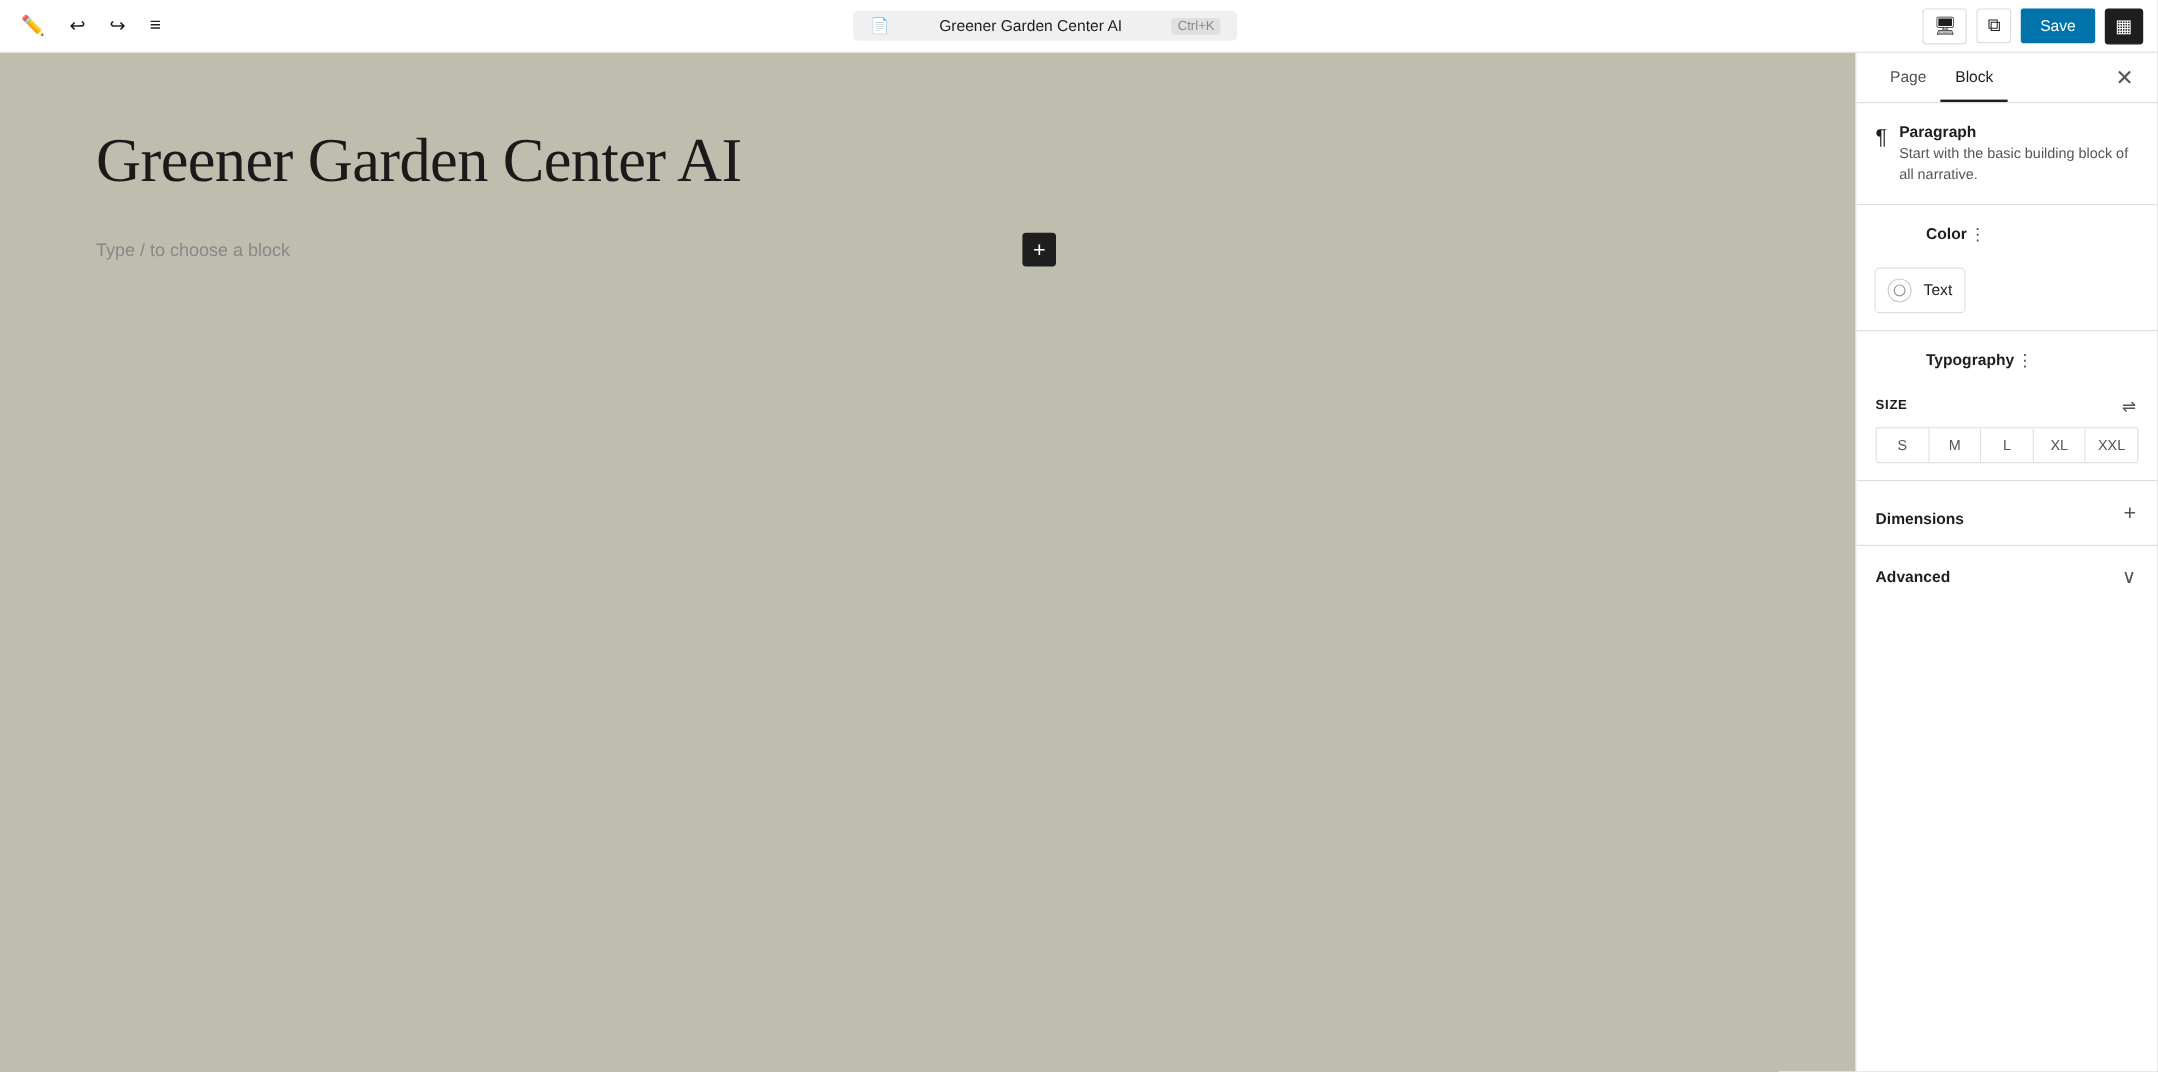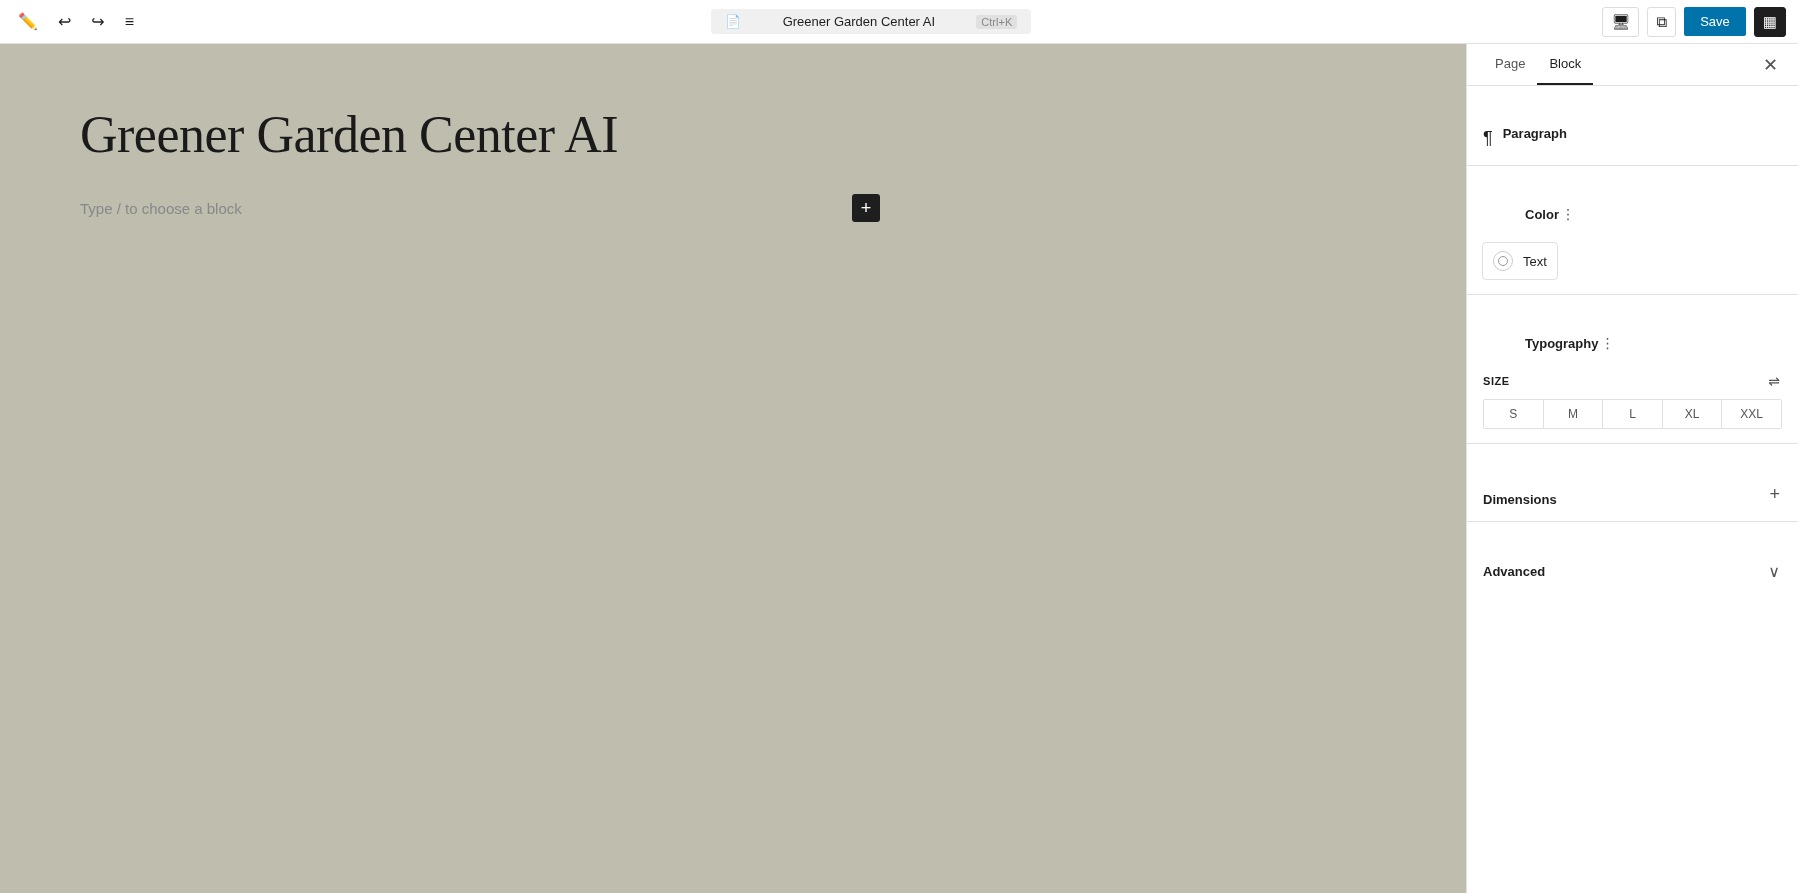--- a/index.html
+++ b/index.html
@@ -72,22 +72,22 @@
     }
     .add-block-btn {
       width: 28px; height: 28px; background: #1e1e1e; color: #fff;
       border: none; cursor: pointer; border-radius: 3px;
       display: flex; align-items: center; justify-content: center;
       font-size: 18px; line-height: 1;
     }
 
     
     .sidebar {
-      width: 332px; background: #fff; border-left: 1px solid #e0e0e0;
-      display: flex; flex-direction: column; overflow-y: auto; flex-shrink: 0; gap: 24px;
+      width: 252px; background: #fff; border-left: 1px solid #e0e0e0;
+      display: flex; flex-direction: column; overflow-y: auto; flex-shrink: 0;
     }
 
     .sidebar-tabs {
       display: flex; border-bottom: 1px solid #e0e0e0;
       padding: 0 16px; gap: 0; position: relative;
     }
     .sidebar-tab {
       padding: 12px 12px; font-size: 13px; cursor: pointer;
       border-bottom: 2px solid transparent; color: #555;
       background: none; border-top: none; border-left: none; border-right: none;
@@ -224,20 +224,21 @@
       <button class="sidebar-tab active">
         <span>Block</span>
       </button>
       <button class="close-sidebar-btn">✕</button>
     </div>
 
     <div class="block-info">
       <span class="block-icon">¶</span>
       <div class="block-meta">
         <span class="block-name">Paragraph</span>
+        <span class="block-desc">Start with the basic building block of all narrative.</span>
       </div>
     </div>
 
     <div class="section">
       <div class="section-header">
         <span class="section-label">Color</span>
         <button class="section-action">
           <span>⋮</span>
         </button>
       </div>

